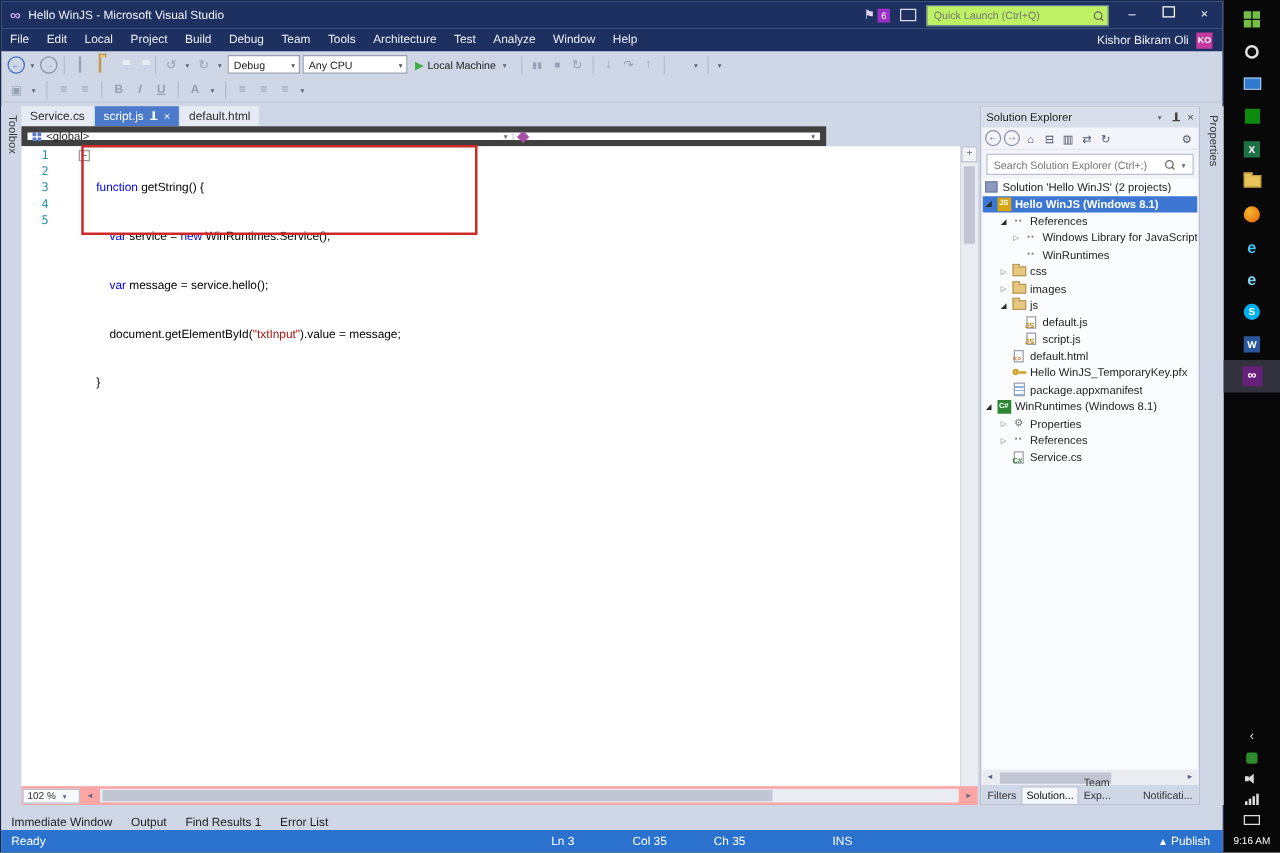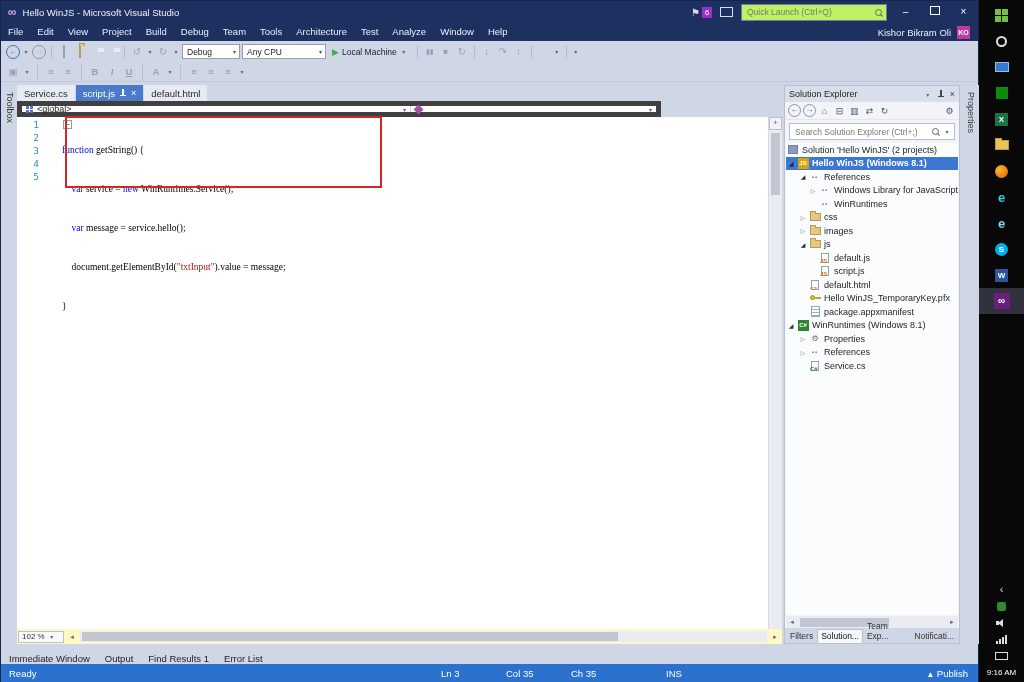--- a/index.html
+++ b/index.html
@@ -64,27 +64,27 @@
   .nav-left{width:380px;border-right:1px solid #CDD2DE;display:flex;align-items:center;gap:4px;padding:0 4px}
   .nav-right{flex:1;display:flex;align-items:center;gap:4px;padding:0 4px}
   .navcaret{margin-left:auto;font-size:6px;color:#5B667E}
   .scopei{display:grid;grid-template-columns:3px 3px;grid-gap:1px;flex:none}
   .scopei i{width:3px;height:3px;background:#5B79C9;display:block}
   .methodi{width:7px;height:7px;background:#A34FA3;transform:rotate(45deg);flex:none}
   
   .editor{position:absolute;left:16px;top:116px;width:765px;height:512px;background:#fff}
   .gutter{position:absolute;left:0;top:1px;width:22px;text-align:right;color:#2B91AF;font-family:"DejaVu Sans Mono",monospace;font-size:9.5px;line-height:13px}
   .foldbox{position:absolute;left:46px;top:3px;width:9px;height:9px;border:1px solid #9A9A9A;background:#fff;font-size:8px;line-height:8px;text-align:center;color:#333;box-sizing:border-box}
-  .codecol{position:absolute;left:45px;top:1px;font-family:Liberation Serif, serif;font-size:9.5px;line-height:13px;white-space:pre;color:#000}
+  .codecol{position:absolute;left:60px;top:1px;font-family:Liberation Sans, sans-serif;font-size:9.5px;line-height:13px;white-space:pre;color:#000}
   .kw{color:#0000EE}.str{color:#A31515}
   .redbox{position:absolute;left:48px;top:-1px;width:313px;height:68px;border:2px solid #CE2929;pointer-events:none}
   .vscroll{position:absolute;right:0;top:0;width:13px;height:512px;background:#EBECF2;border-left:1px solid #D8DAE2}
   .vthumb{position:absolute;left:2px;top:16px;width:9px;height:62px;background:#C2C6D2}
   .plusbox{position:absolute;right:0;top:0;width:13px;height:13px;background:#F2F3F7;border:1px solid #B9BFCD;box-sizing:border-box;font-size:8px;line-height:10px;text-align:center;color:#666}
-  .editor-bottom{position:absolute;left:16px;top:628px;width:765px;height:15px;background:#fef9c3;display:flex;align-items:center;gap:2px;padding:0 1px;box-sizing:border-box}
+  .editor-bottom{position:absolute;left:16px;top:628px;width:765px;height:15px;background:#fca5a5;display:flex;align-items:center;gap:2px;padding:0 1px;box-sizing:border-box}
   .zoom{width:46px;height:12px;background:#F8F9FB;border:1px solid #B9C0CF;font-size:8px;color:#333;display:flex;align-items:center;padding:0 3px;gap:3px;box-sizing:border-box}
   .scrollarrow{font-size:6px;color:#5B667E;width:12px;text-align:center}
   .htrack{flex:1;height:11px;background:#EBECF2;position:relative}
   .hthumb{position:absolute;left:2px;top:1px;height:9px;width:78%;background:#C2C6D2}
   
   .solpanel{position:absolute;left:783px;top:84px;width:176px;height:559px;background:#F2F4F9;border:1px solid #B9C0CF;box-sizing:border-box}
   .sp-header{height:16px;background:#D9DFEA;display:flex;align-items:center;font-size:9px;color:#1E1E1E;padding:0 4px;gap:15px}
   .sp-hicons{margin-left:auto;display:flex;align-items:center;gap:5px;color:#444}
   .sp-toolbar{height:17px;display:flex;align-items:center;gap:2px;font-size:9px;color:#4A5368;padding:0 3px;border-bottom:1px solid #E2E6EE}
   .spt{width:13px;text-align:center;flex:none;font-size:9px}
@@ -172,21 +172,21 @@
       </span>
       <span class="winbtn">–</span>
       <span class="winbtn"><span class="maxi"></span></span>
       <span class="winbtn">×</span>
     </div>
   </div>
 
   <div class="menubar">
     <span class="menu-item">File</span>
     <span class="menu-item">Edit</span>
-    <span class="menu-item">View</span>
+    <span class="menu-item">Local</span>
     <span class="menu-item">Project</span>
     <span class="menu-item">Build</span>
     <span class="menu-item">Debug</span>
     <span class="menu-item">Team</span>
     <span class="menu-item">Tools</span>
     <span class="menu-item">Architecture</span>
     <span class="menu-item">Test</span>
     <span class="menu-item">Analyze</span>
     <span class="menu-item">Window</span>
     <span class="menu-item">Help</span>

